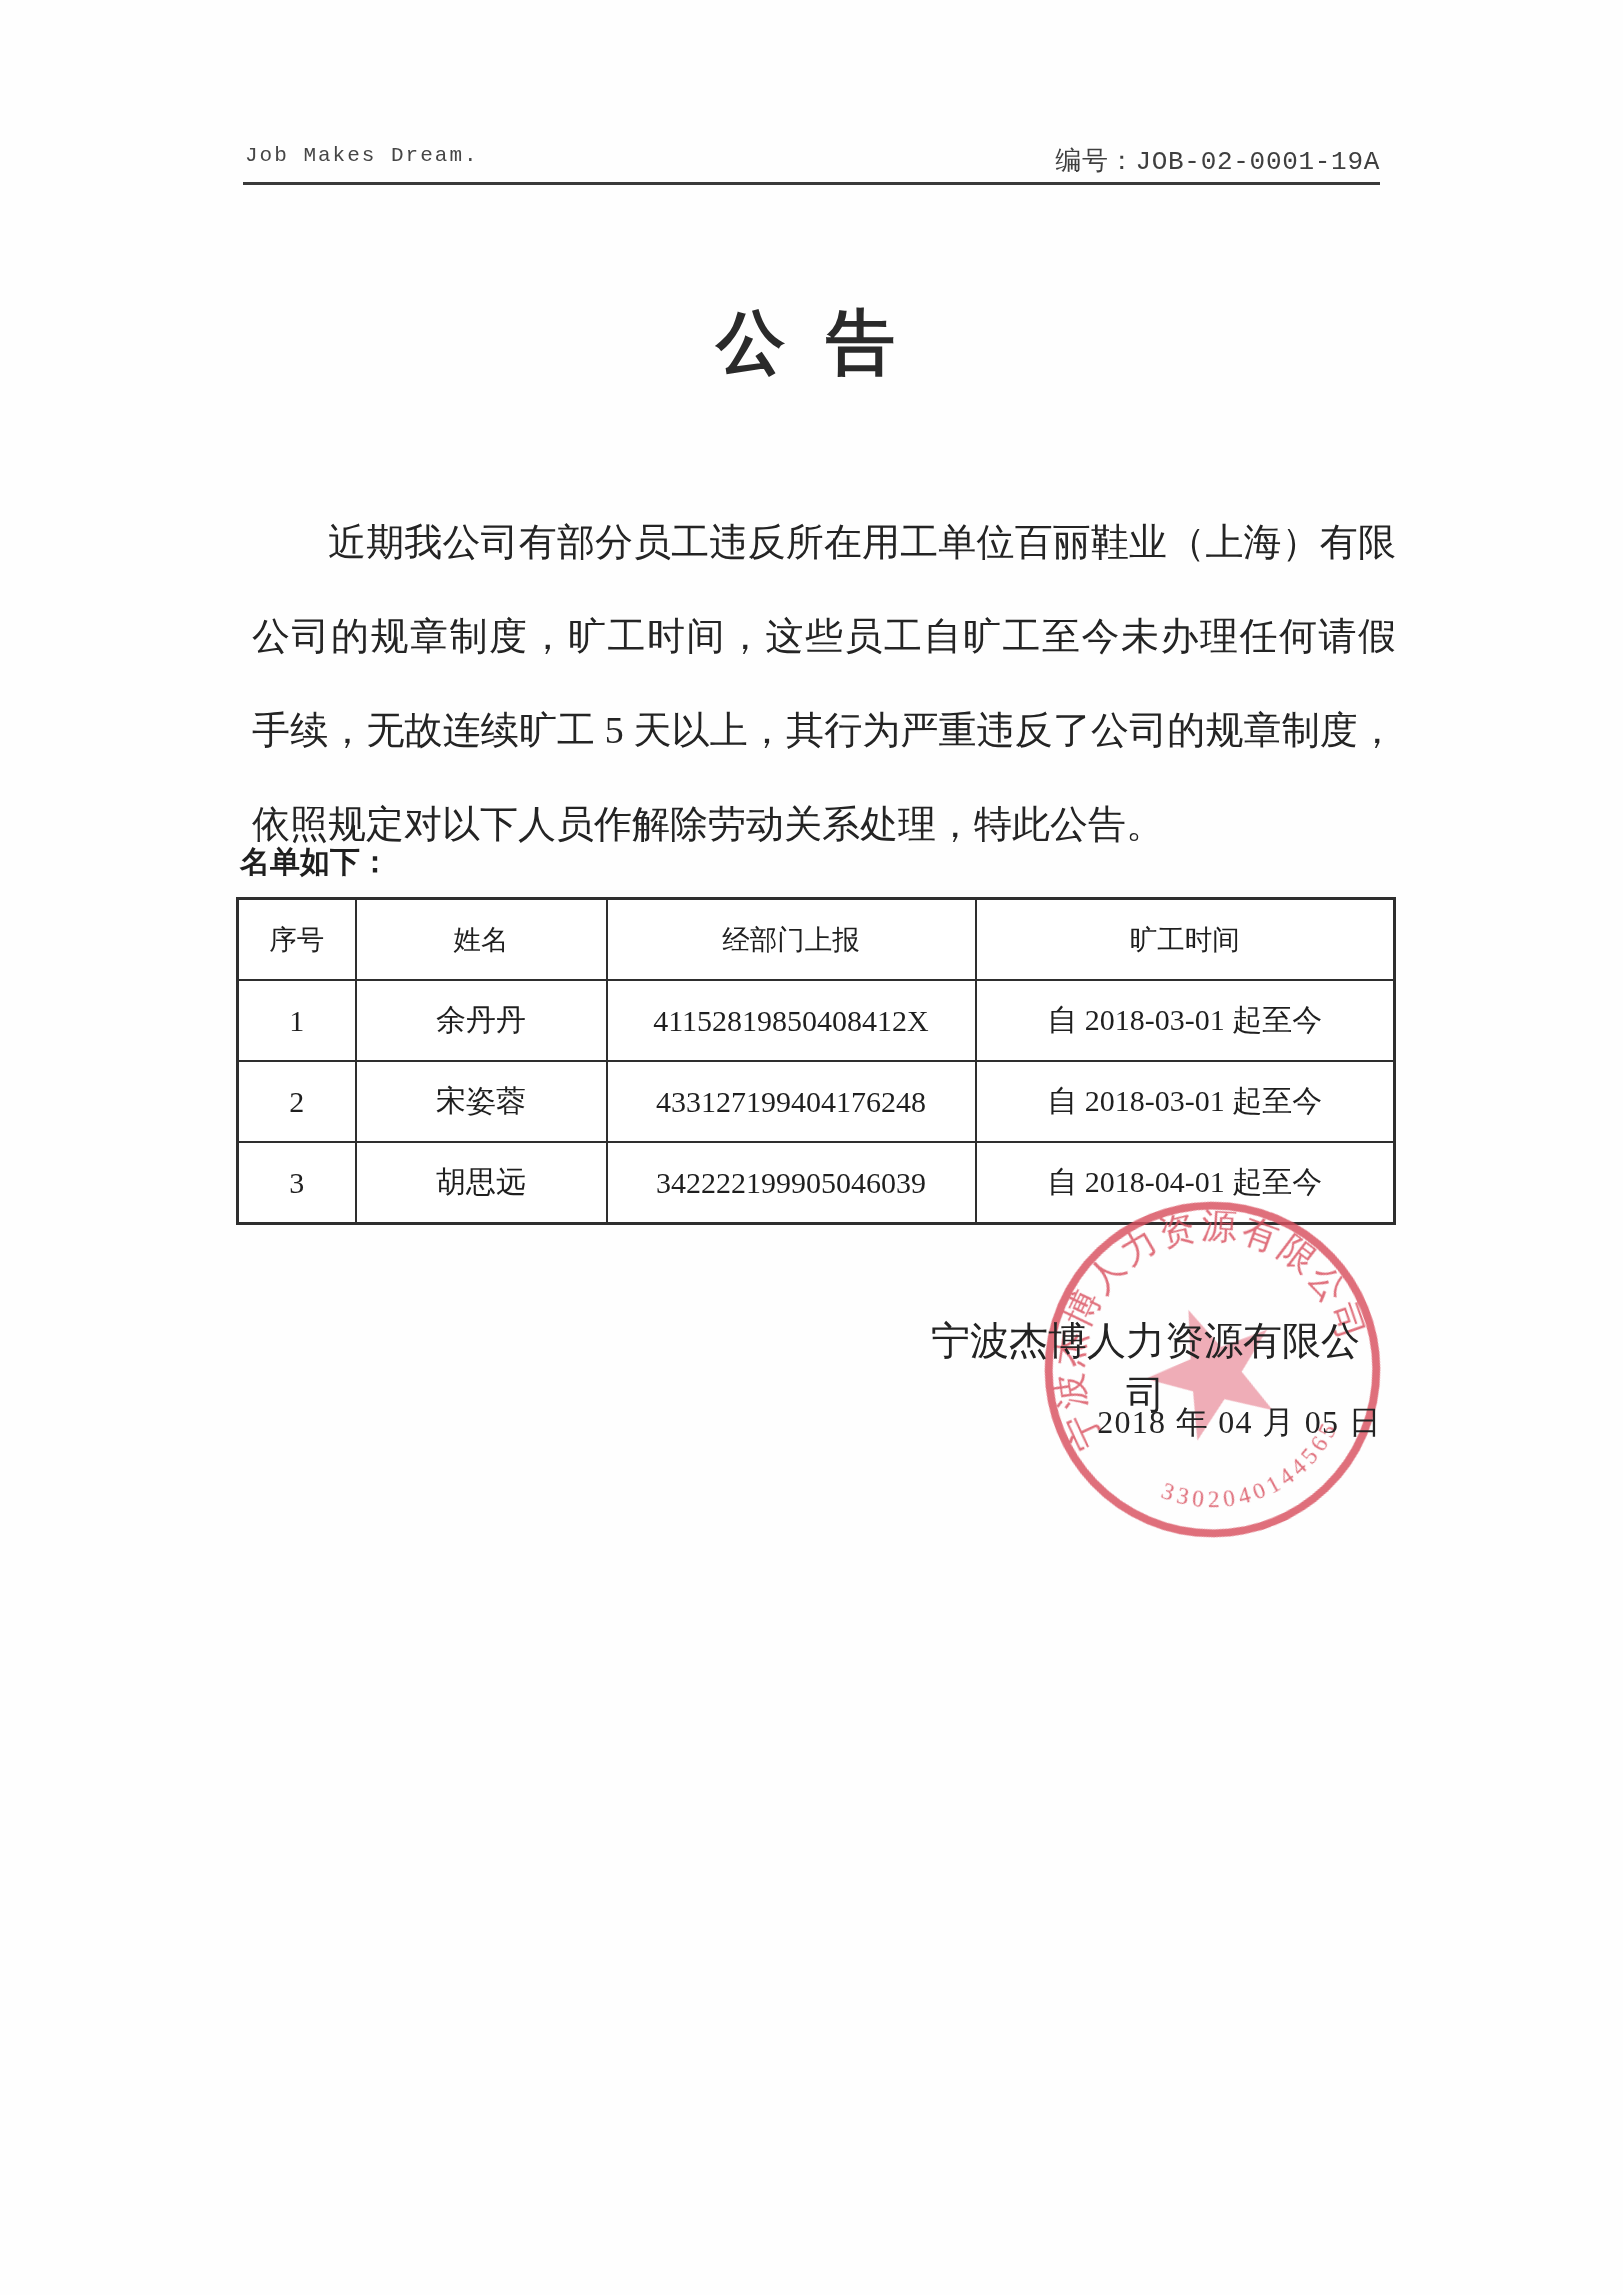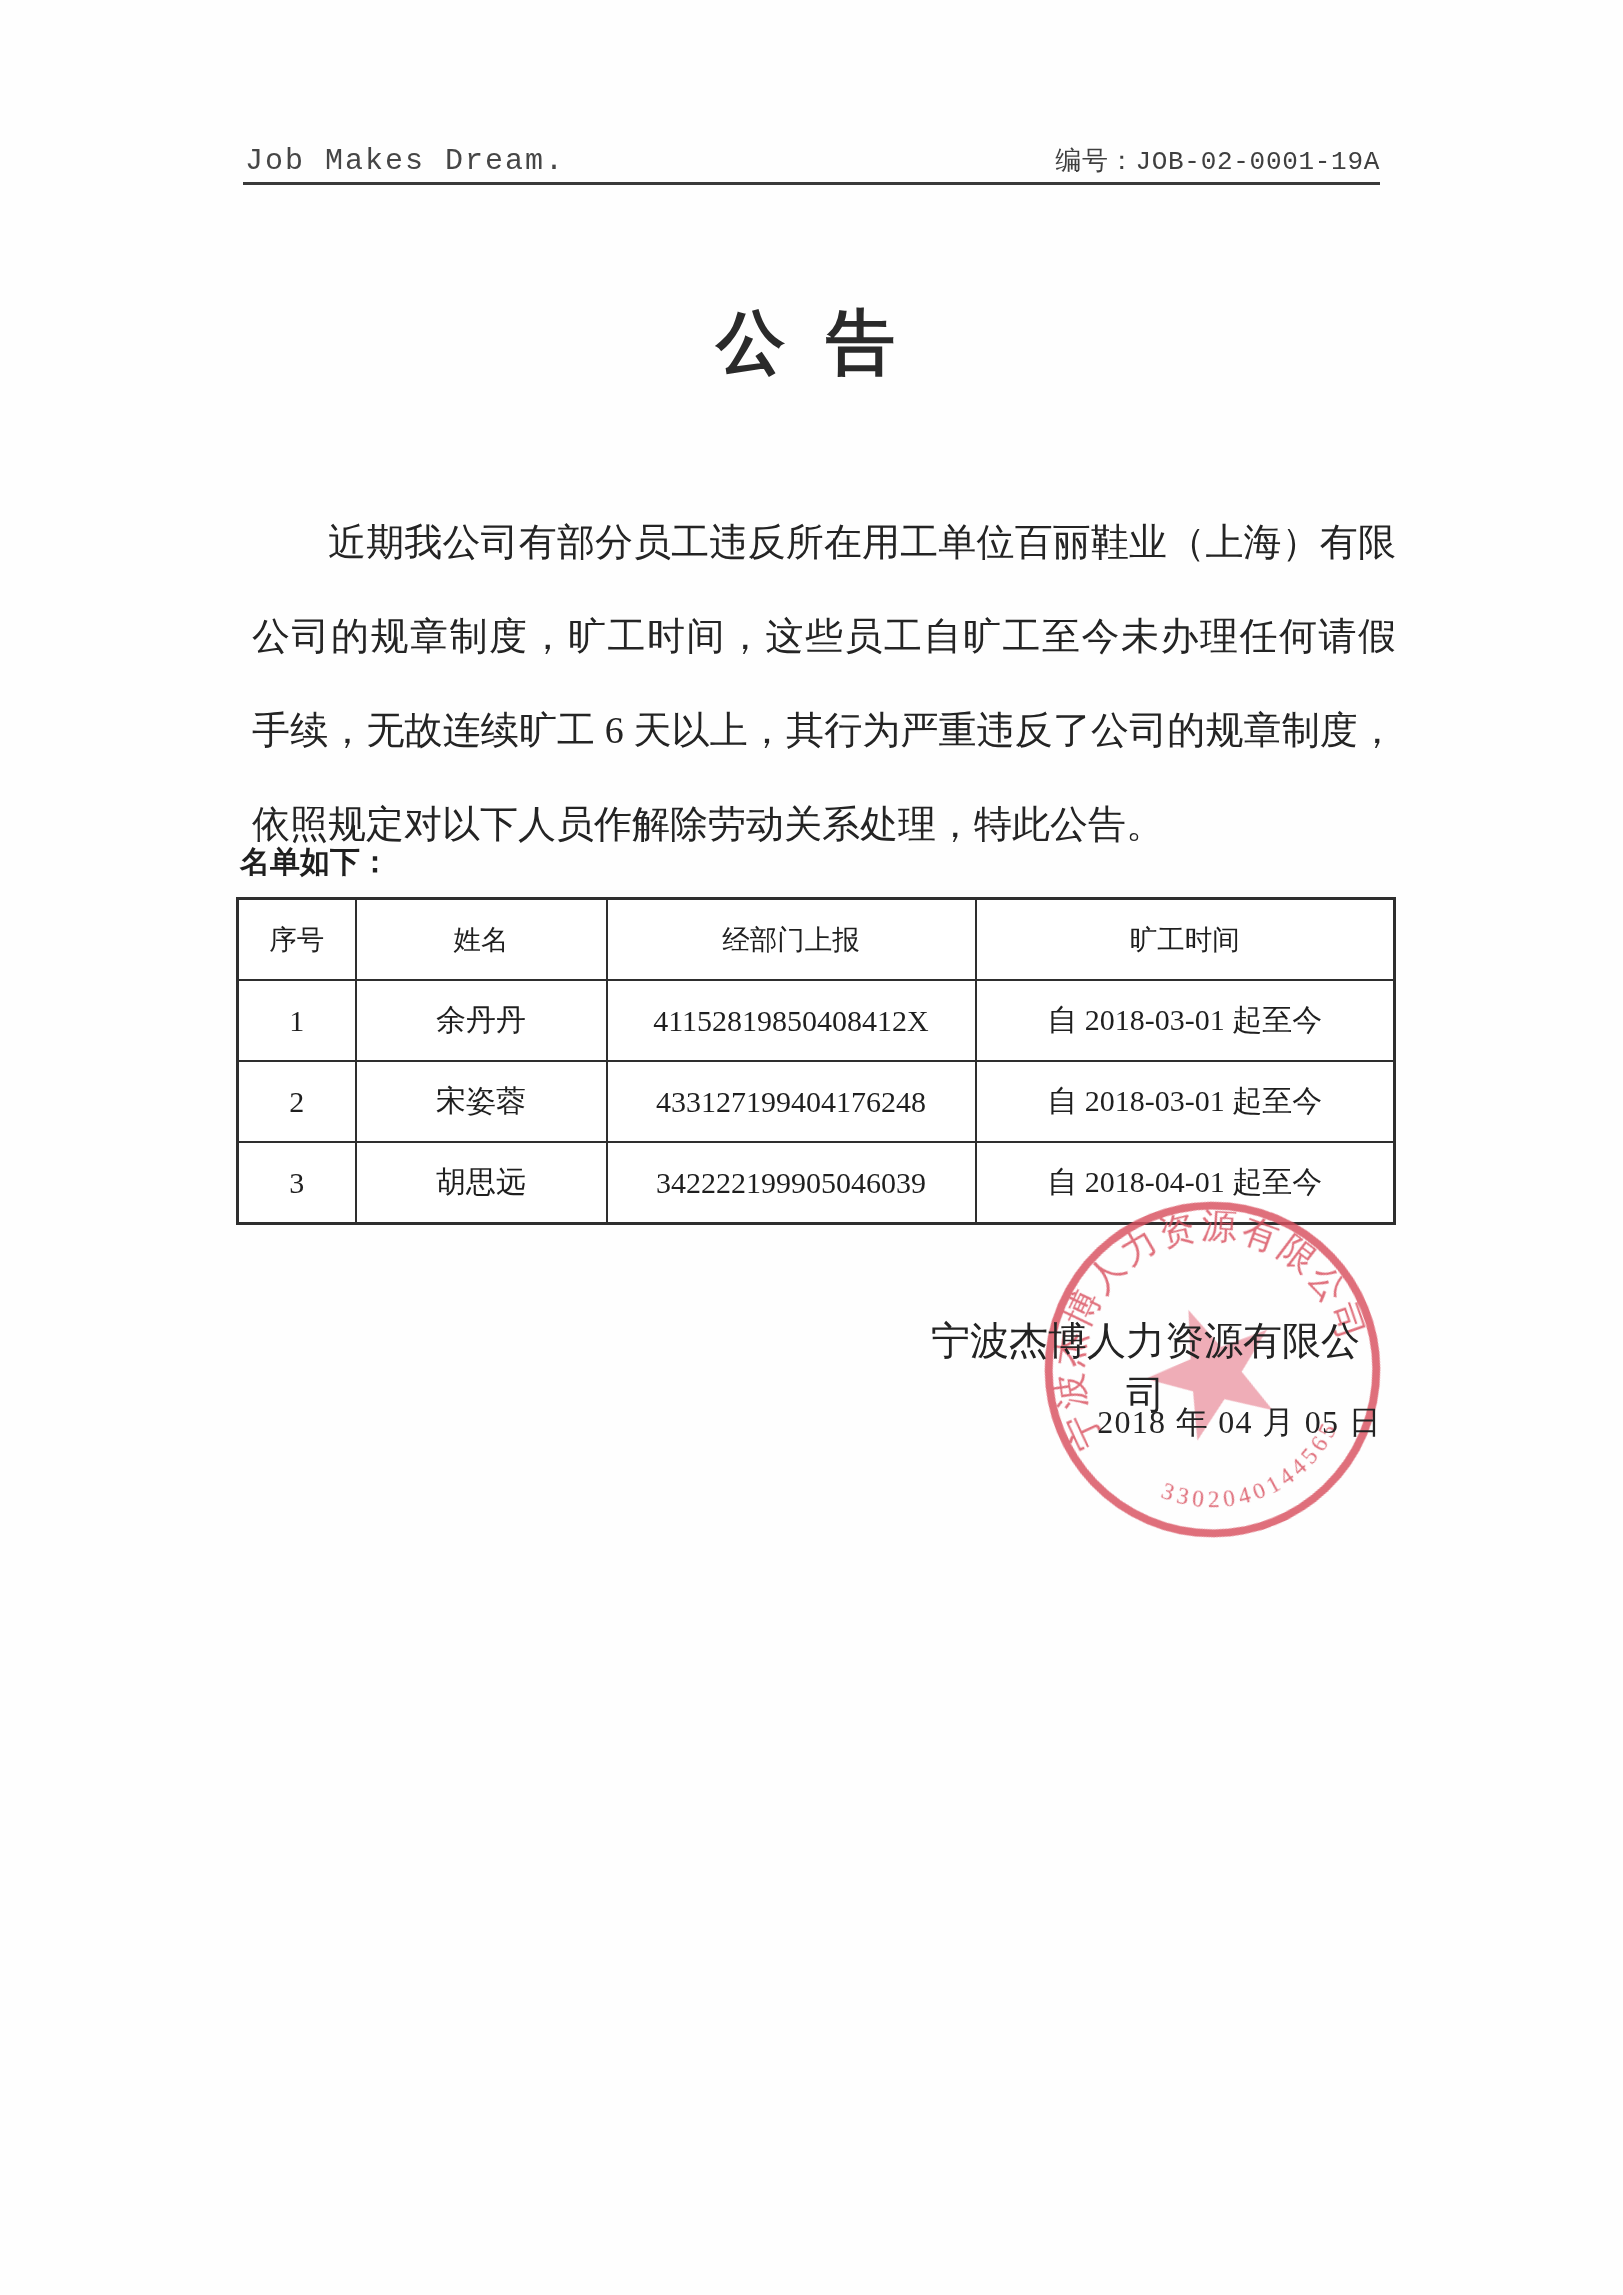--- a/index.html
+++ b/index.html
@@ -9,21 +9,21 @@
     margin:0 auto;
     background:#fefefe;
     font-family:"Liberation Serif","DejaVu Serif",serif;
     color:#262626;
     overflow:hidden;
   }
   
   .hdr-left {
     position:absolute; left:245px; top:144px;
     font-family:"Liberation Mono","DejaVu Sans Mono",monospace;
-    font-size:30px; color:#464646; letter-spacing:2px;
+    font-size:21px; color:#464646; letter-spacing:2px;
   }
   .hdr-right {
     position:absolute; right:243px; top:143px;
     font-family:"Liberation Mono","DejaVu Sans Mono",monospace;
     font-size:26px; color:#3f3f3f; letter-spacing:0.7px;
   }
   .hdr-rule {
     position:absolute; left:243px; right:243px; top:182px;
     height:3.3px; background:#3a3a3a;
   }
@@ -93,21 +93,21 @@
 
   <div class="hdr-left">Job Makes Dream.</div>
   <div class="hdr-right">编号：JOB-02-0001-19A</div>
   <div class="hdr-rule"></div>
 
   <div class="title">公 告</div>
 
   <div class="para">
     <div class="para-line first justify">近期我公司有部分员工违反所在用工单位百丽鞋业（上海）有限</div>
     <div class="para-line justify">公司的规章制度，旷工时间，这些员工自旷工至今未办理任何请假</div>
-    <div class="para-line justify">手续，无故连续旷工 6 天以上，其行为严重违反了公司的规章制度，</div>
+    <div class="para-line justify">手续，无故连续旷工 5 天以上，其行为严重违反了公司的规章制度，</div>
     <div class="para-line">依照规定对以下人员作解除劳动关系处理，特此公告。</div>
   </div>
 
   <div class="list-label">名单如下：</div>
 
   <table class="roster">
     <colgroup>
       <col class="c0">
         <col class="c1">
         <col class="c2">

